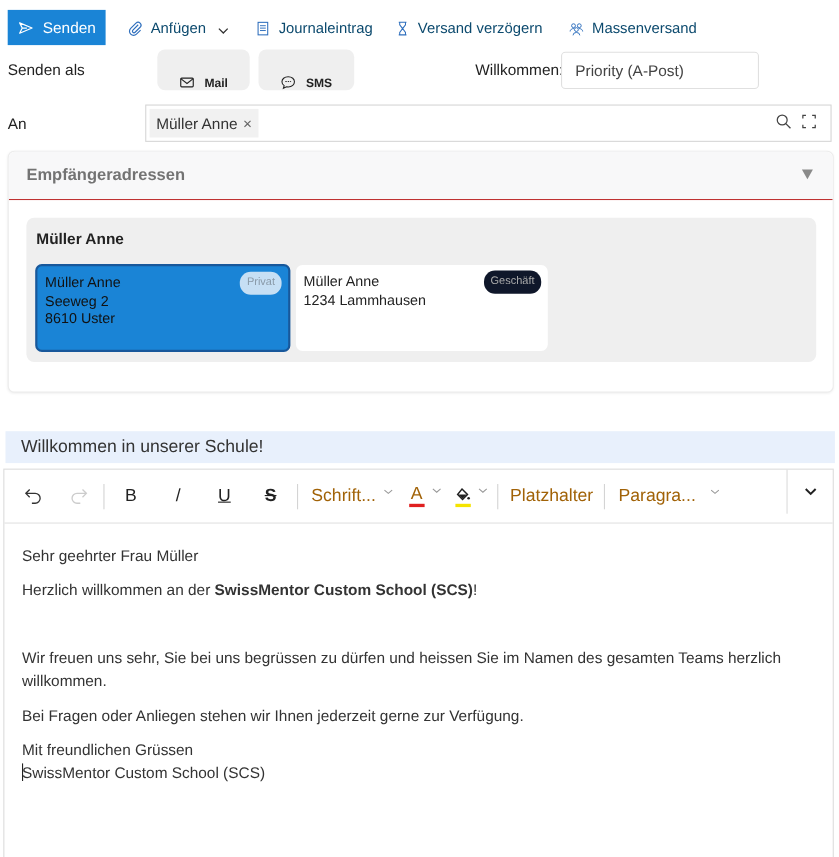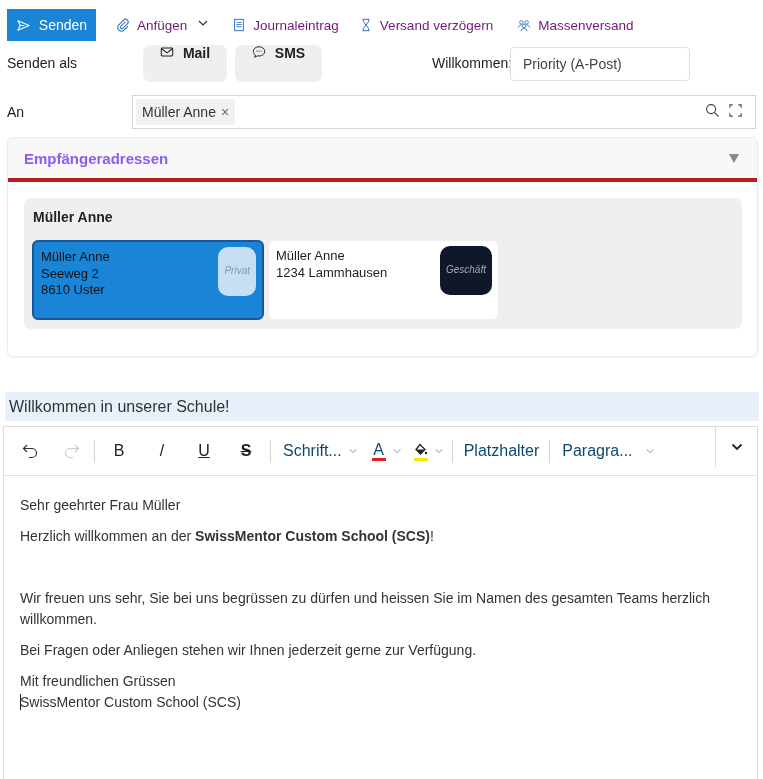--- a/index.html
+++ b/index.html
@@ -3,65 +3,65 @@
 <meta charset="utf-8">
 <style>
   * { box-sizing: border-box; margin: 0; padding: 0; }
   html, body { width: 763px; height: 779px; overflow: hidden; background: #ffffff; }
   body { font-family: "Liberation Sans", sans-serif; color: #222; font-size: 14px; position: relative; }
 
   
   .toolbar { position: absolute; left: 7px; top: 9px; height: 32px; display: flex; align-items: center; }
   .btn-send { background: #1a84d6; color: #fff; height: 32px; width: 89px; display: flex; align-items: center; justify-content: center; gap: 8px; font-size: 14px; cursor: pointer; }
   .btn-send svg { width: 15px; height: 15px; }
-  .tb-item { display: flex; align-items: flex-start; gap: 7px; margin-left: 20px; font-size: 13.5px; color: #701a75; cursor: pointer; }
+  .tb-item { display: flex; align-items: flex-end; gap: 7px; margin-left: 20px; font-size: 13.5px; color: #0c4a6e; cursor: pointer; }
   .tb-item svg { width: 14px; height: 14px; }
   .tb-item .chev { width: 10px; height: 10px; margin-left: 4px; }
 
   
   .sendas-row { position: absolute; left: 7px; top: 45px; height: 37px; width: 700px; }
   .sendas-label { position: absolute; left: 0; top: 10px; font-size: 14px; color: #222; }
-  .seg { position: absolute; top: 0; height: 37px; border-radius: 7px; display: flex; align-items: flex-start; justify-content: center; gap: 9px; font-weight: bold; font-size: 14px; cursor: pointer; }
+  .seg { position: absolute; top: 0; height: 37px; border-radius: 7px; display: flex; align-items: flex-end; justify-content: center; gap: 9px; font-weight: bold; font-size: 11px; cursor: pointer; }
   .seg svg { width: 14px; height: 14px; }
   .seg.off { background: #efefef; color: #222; }
   .seg.on { background: #1c5ba0; color: #fff; }
   .versandart-label { position: absolute; left: 425px; top: 10px; font-size: 14px; color: #222; }
   .versandart-field { position: absolute; left: 503px; top: 2px; width: 180px; height: 34px; border: 1px solid #e0e0e0; border-radius: 4px; padding: 0 12px; display: flex; align-items: center; font-size: 14px; color: #444; }
 
   
   .an-label { position: absolute; left: 7px; top: 104px; font-size: 14px; color: #222; }
   .an-field { position: absolute; left: 132px; top: 95px; width: 624px; height: 34px; border: 1px solid #d6d6d6; display: flex; align-items: center; padding-left: 3px; }
   .chip { background: #f1f1f1; height: 26px; display: flex; align-items: center; padding: 0 6px; gap: 5px; font-size: 14px; color: #333; }
   .chip .x { font-size: 14px; color: #666; cursor: pointer; }
   .an-icons { position: absolute; right: 12px; top: 7px; display: flex; gap: 8px; align-items: center; }
   .an-icons svg { width: 15px; height: 15px; }
 
   
   .panel { position: absolute; left: 7px; top: 137px; width: 751px; height: 220px; border: 1px solid #ececec; border-radius: 6px; background: #fff; box-shadow: 0 1px 2px rgba(0,0,0,0.05); }
-  .panel-head { height: 44px; background: #f8f8f9; border-bottom: 4px solid #b91c1c; border-radius: 6px 6px 0 0; display: flex; align-items: center; padding-left: 16px; font-weight: bold; font-size: 15px; color: #8b5cf6; position: relative; }
+  .panel-head { height: 44px; background: #f8f8f9; border-bottom: 1px solid #b91c1c; border-radius: 6px 6px 0 0; display: flex; align-items: center; padding-left: 16px; font-weight: bold; font-size: 15px; color: #737373; position: relative; }
   .panel-head .tri { position: absolute; right: 18px; top: 16px; width: 0; height: 0; border-left: 5px solid transparent; border-right: 5px solid transparent; border-top: 9px solid #8a8a8a; cursor: pointer; }
   .group { position: absolute; left: 16px; top: 60px; width: 718px; height: 131px; background: #efefef; border-radius: 7px; }
   .group-title { position: absolute; left: 9px; top: 11px; font-weight: bold; font-size: 14px; color: #222; }
   .addr { position: absolute; top: 42px; width: 232px; height: 80px; border-radius: 6px; padding: 7px 7px; font-size: 13px; line-height: 16.5px; cursor: pointer; }
   .addr.sel { left: 8px; background: #1a84d6; border: 2px solid #18589b; color: #111; }
   .addr.unsel { left: 245px; background: #fff; color: #222; width: 229px; height: 78px; top: 43px; }
-  .badge { position: absolute; right: 6px; top: 5px; font-size: 10px; padding: 16px 6px; border-radius: 10px; font-style: italic; }
+  .badge { position: absolute; right: 6px; top: 5px; font-size: 10px; padding: 2px 6px; border-radius: 10px; }
   .addr.sel .badge { background: #c6dff4; color: #8a9aa8; }
   .addr.unsel .badge { background: #0f172a; color: #aaa; }
 
   
-  .subject { position: absolute; left: 5px; top: 392px; width: 754px; height: 29px; background: #e8f0fc; display: flex; align-items: center; padding-left: 4px; font-size: 16px; color: #333; }
+  .subject { position: absolute; left: 5px; top: 392px; width: 754px; height: 29px; background: #e8f0fc; display: flex; align-items: center; padding-left: 14px; font-size: 16px; color: #333; }
 
   
   .editor { position: absolute; left: 3px; top: 426px; width: 755px; height: 360px; border: 1px solid #dcdcdc; }
   .ed-toolbar { height: 49px; border-bottom: 1px solid #e2e2e2; display: flex; align-items: center; position: relative; }
   .tbtn { display: flex; align-items: center; justify-content: center; height: 30px; cursor: pointer; color: #222; font-size: 16px; }
   .sep { width: 1px; height: 23px; background: #d4d4d4; }
   .tsm { font-size: 10px; color: #999; margin-left: 6px; }
-  .drop { display: flex; align-items: center; font-size: 16px; color: #0c4a6e; cursor: pointer; }
+  .drop { display: flex; font-size: 16px; color: #a16207; cursor: pointer; }
   .more-btn { position: absolute; right: 0; top: 0; width: 42px; height: 40px; border-left: 1px solid #dcdcdc; display: flex; align-items: center; justify-content: center; cursor: pointer; }
   .ed-body { padding: 19px 16px 0 16px; font-size: 14px; color: #333; line-height: 21px; }
   .ed-body p { margin-bottom: 10px; }
   .ed-body .blank { height: 21px; margin-bottom: 10px; }
   .ed-body p.nomb { margin-bottom: 0; }
   .cursor { display: inline-block; width: 1px; height: 16px; background: #222; vertical-align: -3px; margin-right: -1px; }
 </style>
 </head>
 <body>
 

